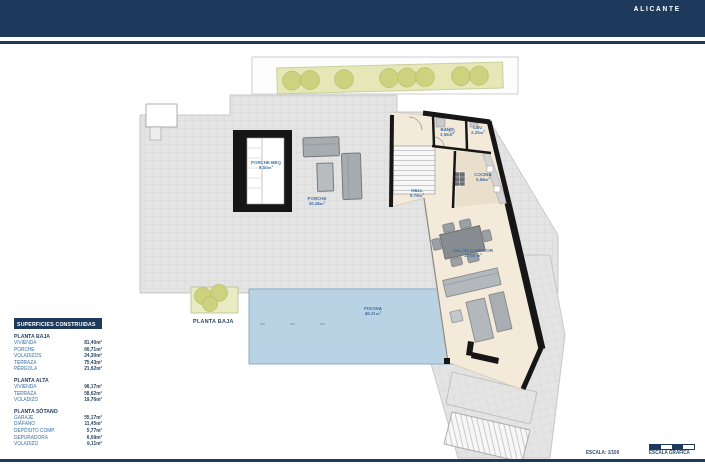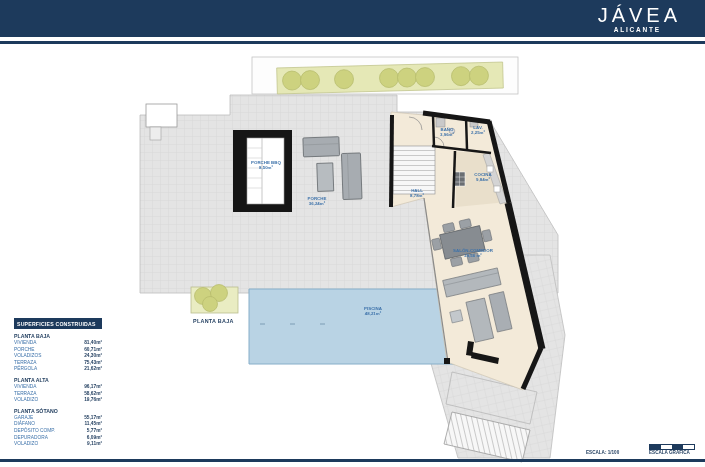--- a/index.html
+++ b/index.html
@@ -40,21 +40,20 @@
   .scale-bar{position:absolute;left:649px;top:444px;width:44px;height:3.5px;border:.5px solid var(--navy,#1d3a5c);
              background:linear-gradient(90deg,var(--navy,#1d3a5c) 0 11px,#fff 11px 22px,var(--navy,#1d3a5c) 22px 33px,#fff 33px 44px);}
 </style>
 </head>
 <body>
 
 <div class="page">
 
   <div class="header">
     <div class="brand">
-      <div class="brand-title">JÁVEA</div>
       <div class="brand-subtitle">ALICANTE</div>
     </div>
   </div>
   <div class="rule rule-top"></div>
 
   <svg class="plan-svg" width="705" height="467" viewBox="0 0 705 467">
     <defs>
       <pattern id="grid" width="8" height="8" patternUnits="userSpaceOnUse">
         <rect width="8" height="8" fill="#e4e4e4"></rect>
         <path d="M8 0H0V8" fill="none" stroke="#d3d3d3" stroke-width="0.7"></path>

